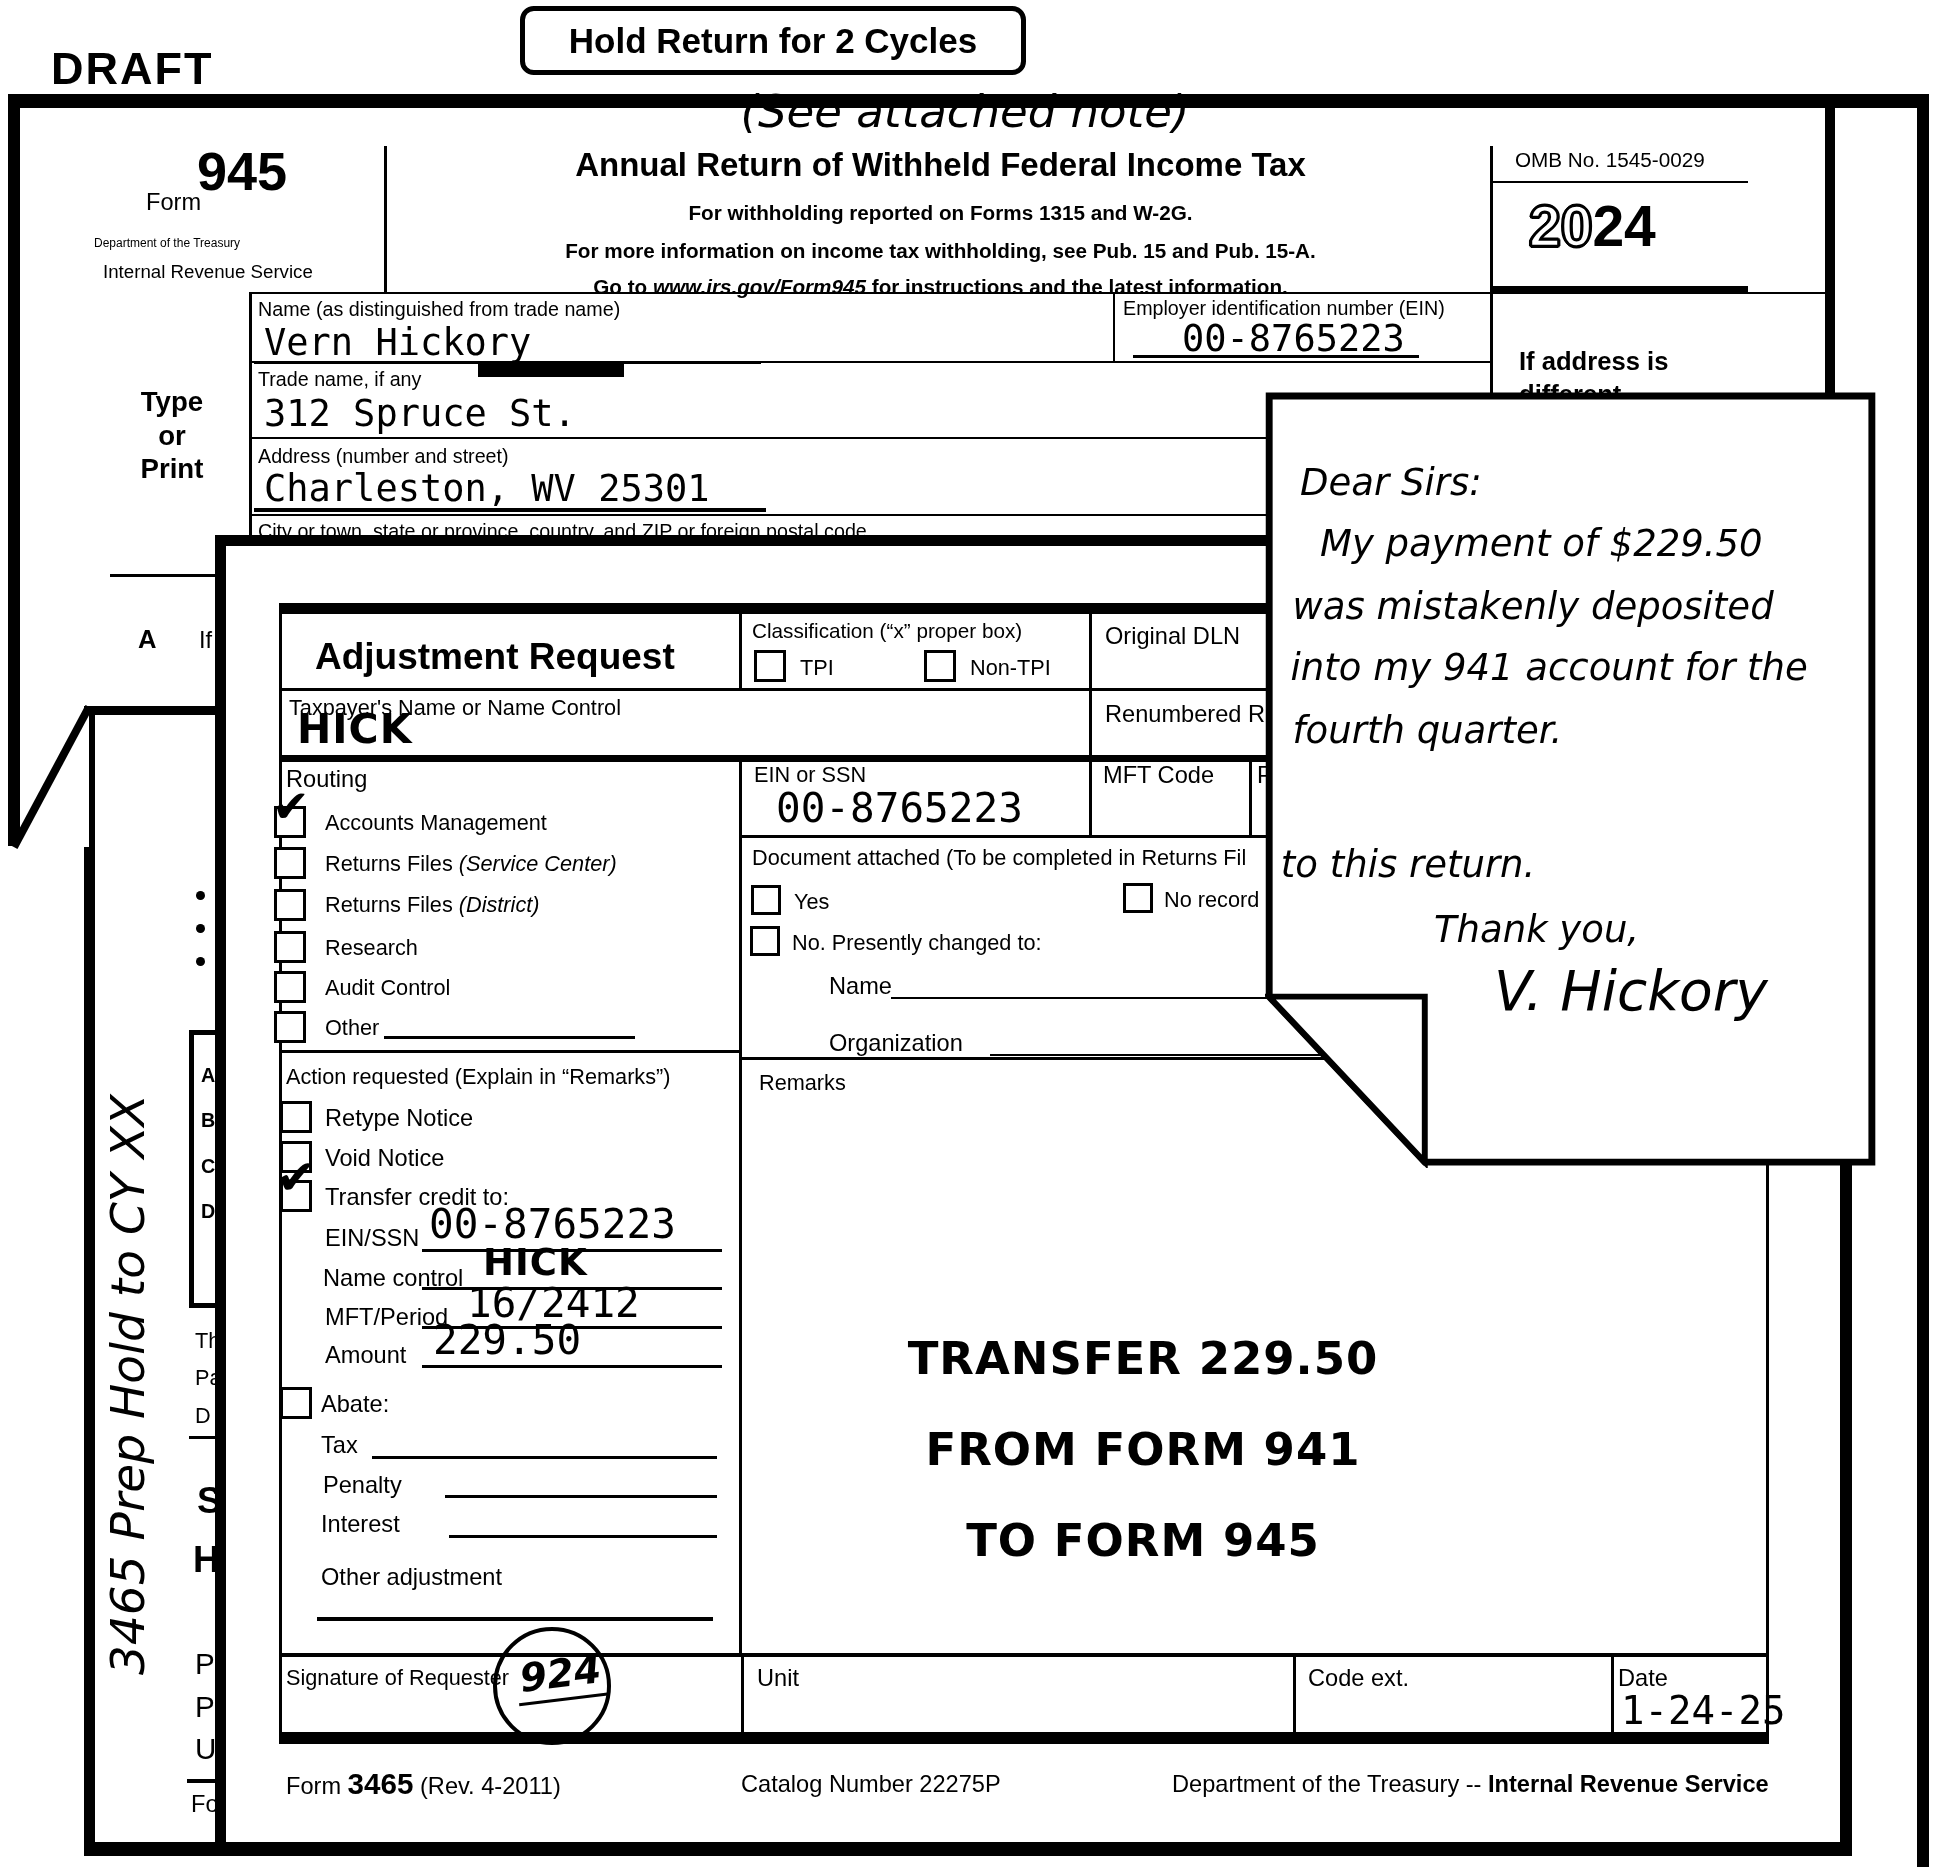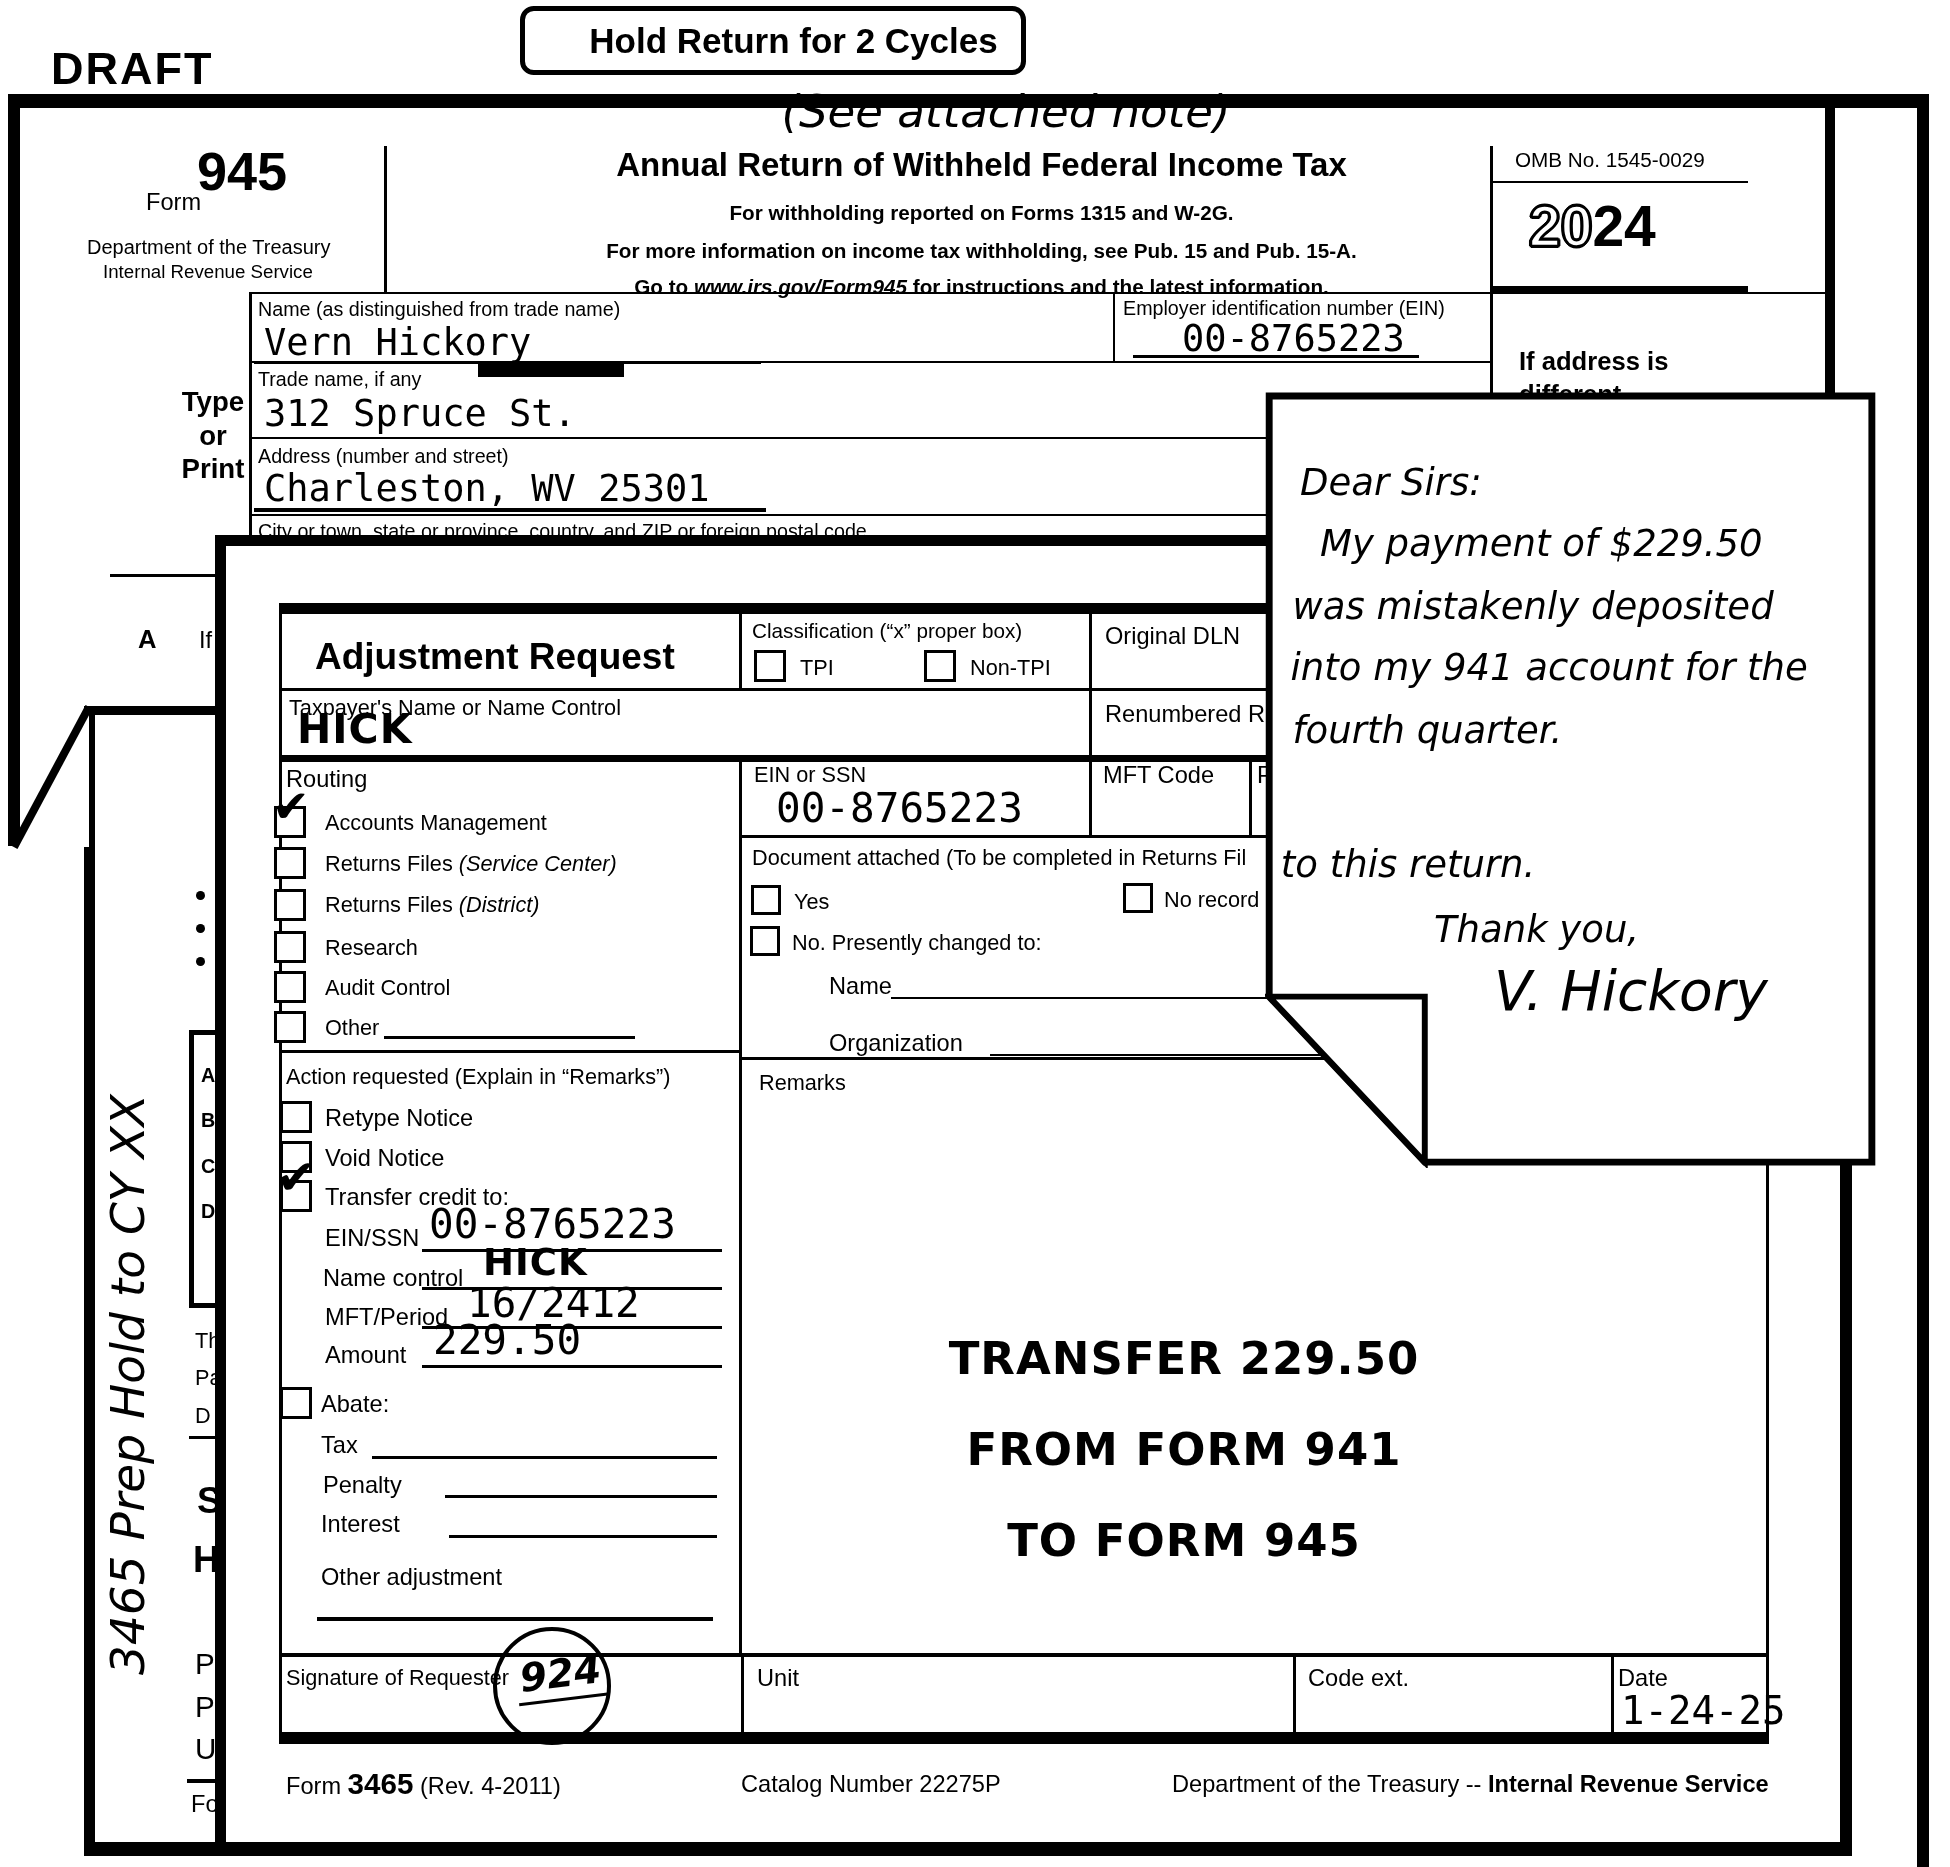--- a/index.html
+++ b/index.html
@@ -7,21 +7,21 @@
         font-family:"Liberation Sans",sans-serif;color:#000;}
   .a{position:absolute;}
   .ln{position:absolute;background:#000;}
   .pl{font-family:"Liberation Sans",sans-serif;}
   .hw{font-family:"DejaVu Sans",sans-serif;font-style:italic;}
   .mk{font-family:"DejaVu Sans",sans-serif;font-weight:bold;letter-spacing:1px;}
   .mo{font-family:"DejaVu Sans Mono",monospace;}
   .b{font-weight:bold;}
   .cb{position:absolute;width:25.6px;height:25.6px;border:3px solid #000;background:#fff;}
   .ck{position:absolute;font-family:"DejaVu Sans",sans-serif;font-weight:bold;line-height:1;}
-  .ctr{text-align:center;margin-left:41px;}
+  .ctr{text-align:center;}
   .outl{color:#fff;-webkit-text-stroke:2.5px #000;text-shadow:-2px 0 #000,2px 0 #000,0 -2px #000,0 2px #000;}
   .z1{z-index:1}.z2{z-index:2}.z3{z-index:3}.z5{z-index:5}.z6{z-index:6}
   .vnote{transform:rotate(-90deg);transform-origin:0 0;white-space:nowrap;}
   .stamp-u{border-bottom:3.9px solid #000;display:inline-block;transform:rotate(-7deg);padding:0 3.9px 2px 3.9px;}
 </style>
 </head>
 <body>
 
 <div id="page">
 
@@ -29,21 +29,21 @@
     <div class="ln" style="left:7.9px;top:94px;width:1921px;height:13.8px"></div>
     <div class="ln" style="left:7.9px;top:94px;width:11.8px;height:752px"></div>
     <div class="ln" style="left:1917px;top:94px;width:11.8px;height:1774px"></div>
     <div class="ln" style="left:1825px;top:108px;width:9.9px;height:288px"></div>
 
     <div class="a pl b" style="left:51px;top:43px;font-size:45px;letter-spacing:2px">DRAFT</div>
 
     <div class="ln" style="left:384px;top:146px;width:3px;height:146px"></div>
     <div class="a pl" style="left:146px;top:189px;font-size:23.6px">Form</div>
     <div class="a pl b" style="left:197px;top:140px;font-size:54px">945</div>
-    <div class="a pl" style="left:87px;top:236px;font-size:20px">Department of the Treasury</div>
+    <div class="a pl" style="left:94px;top:236px;font-size:12px">Department of the Treasury</div>
     <div class="a pl" style="left:103px;top:261px;font-size:18.7px">Internal Revenue Service</div>
 
     <div class="a hw ctr" style="left:630px;top:85px;width:670px;font-size:45px">(See attached note)</div>
     <div class="a pl b ctr" style="left:394px;top:146px;width:1093px;font-size:33px">Annual Return of Withheld Federal Income Tax</div>
     <div class="a pl b ctr" style="left:394px;top:201px;width:1093px;font-size:20.7px">For withholding reported on Forms 1315 and W-2G.</div>
     <div class="a pl b ctr" style="left:394px;top:239px;width:1093px;font-size:20.7px">For more information on income tax withholding, see Pub. 15 and Pub. 15-A.</div>
     <div class="a pl b ctr" style="left:394px;top:275px;width:1093px;font-size:20.7px"><span>Go to </span><span style="font-style:italic">www.irs.gov/Form945</span><span> for instructions and the latest information.</span></div>
 
     <div class="ln" style="left:1490px;top:146px;width:3px;height:146px"></div>
     <div class="a pl" style="left:1515px;top:148px;font-size:20.7px">OMB No. 1545-0029</div>

